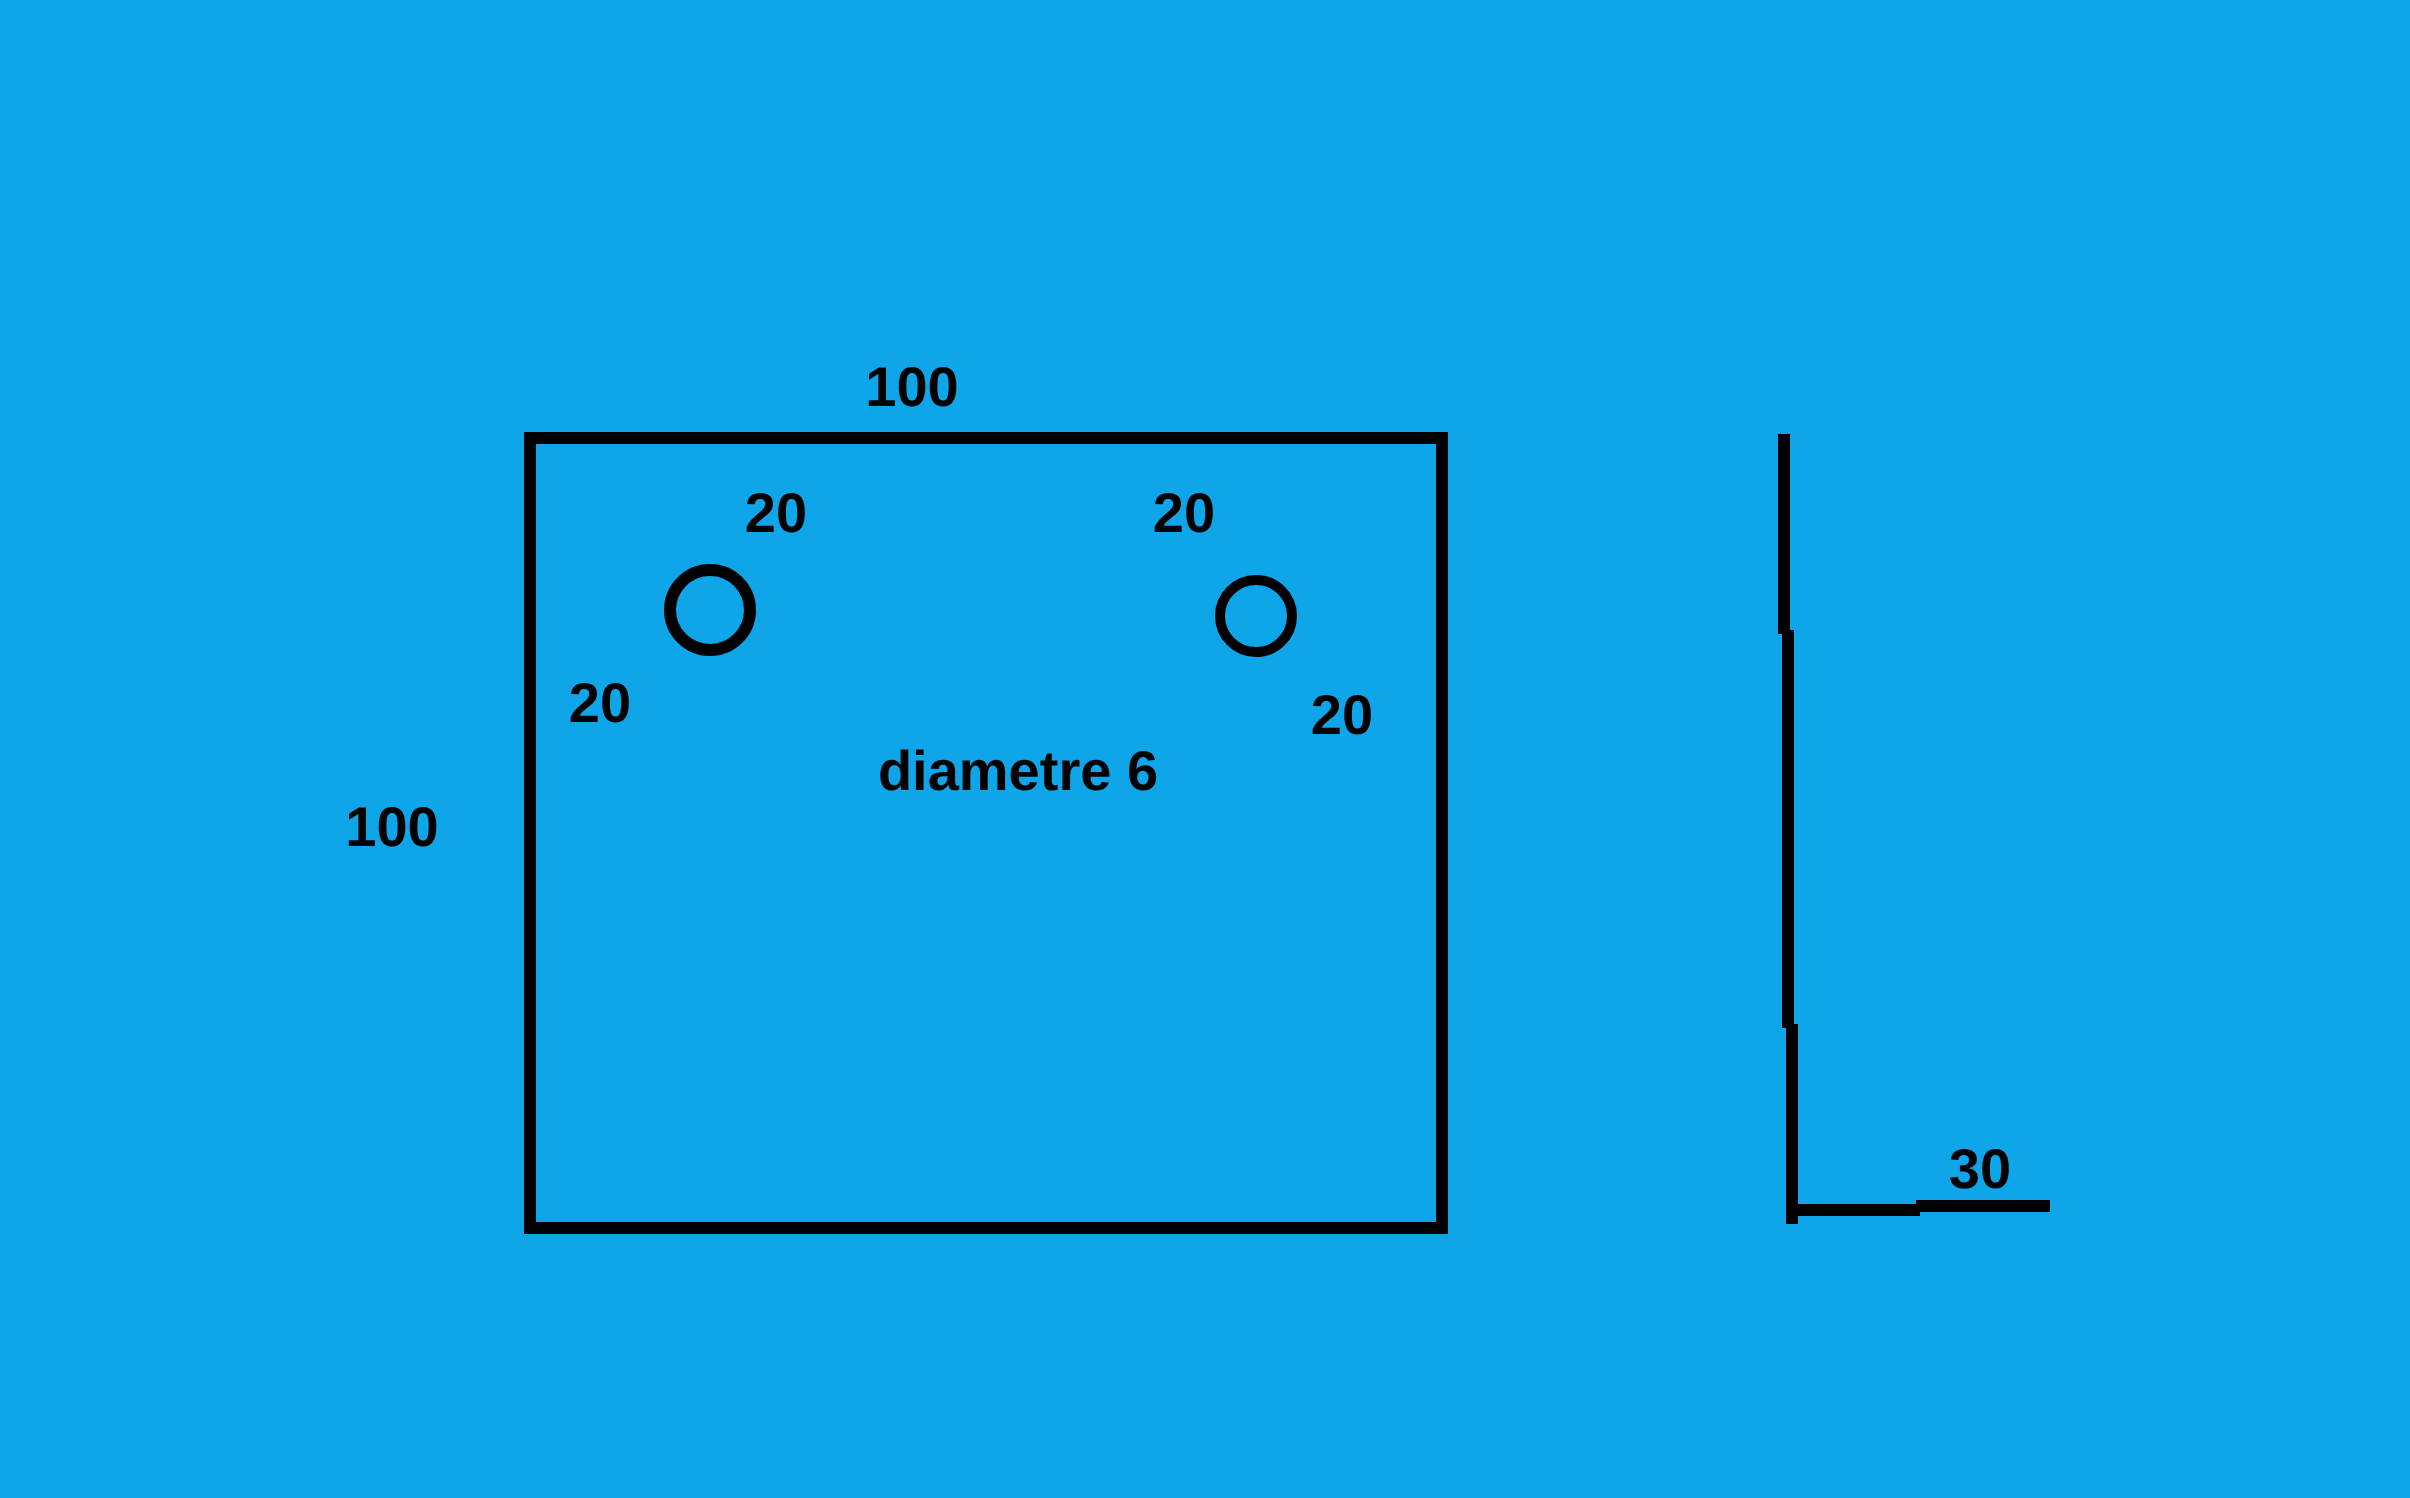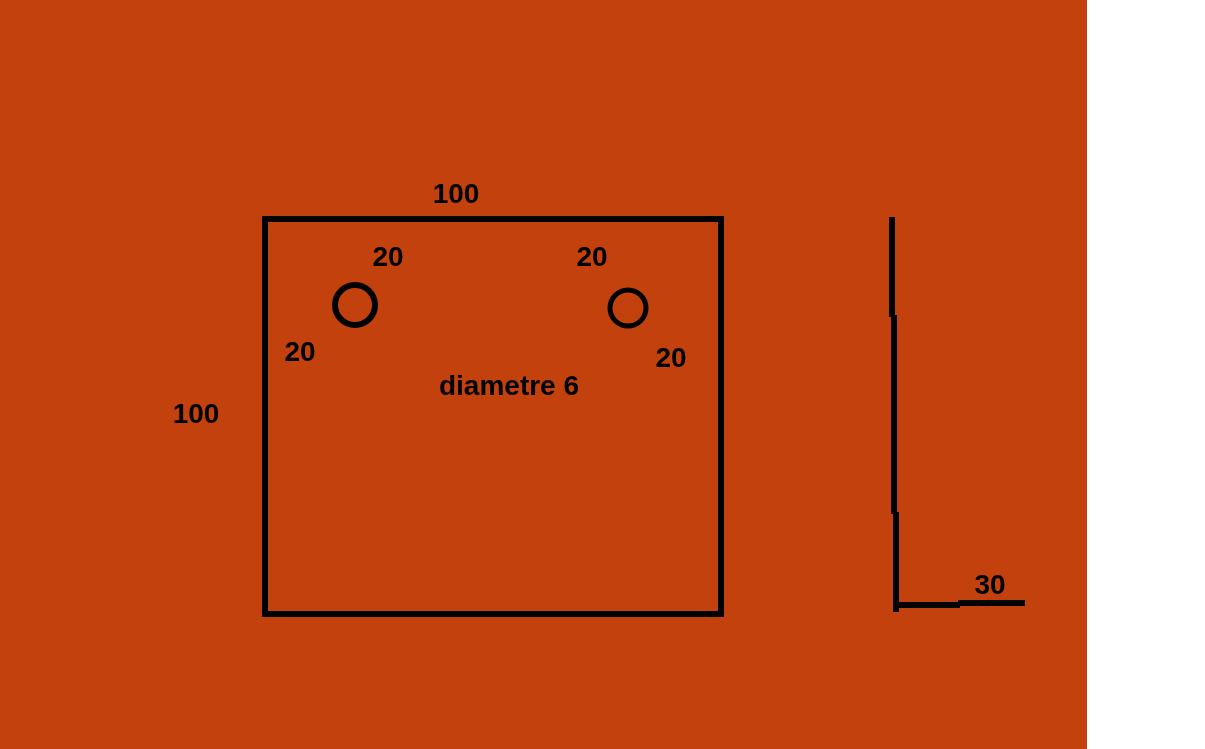--- a/index.html
+++ b/index.html
@@ -8,23 +8,23 @@
     background: #ffffff;
   }
   body {
     width: 1205px;
     height: 749px;
     overflow: hidden;
     font-family: "Liberation Sans", sans-serif;
   }
   .canvas-wrap {
     position: relative;
-    width: 1087px;
+    width: 1205px;
     height: 749px;
-    background: #c2410c;
+    background: #0ea5e9;
   }
   svg {
     display: block;
   }
   .dim-text {
     font-family: "Liberation Sans", sans-serif;
     font-weight: 700;
     font-size: 28px;
     fill: #000000;
   }

